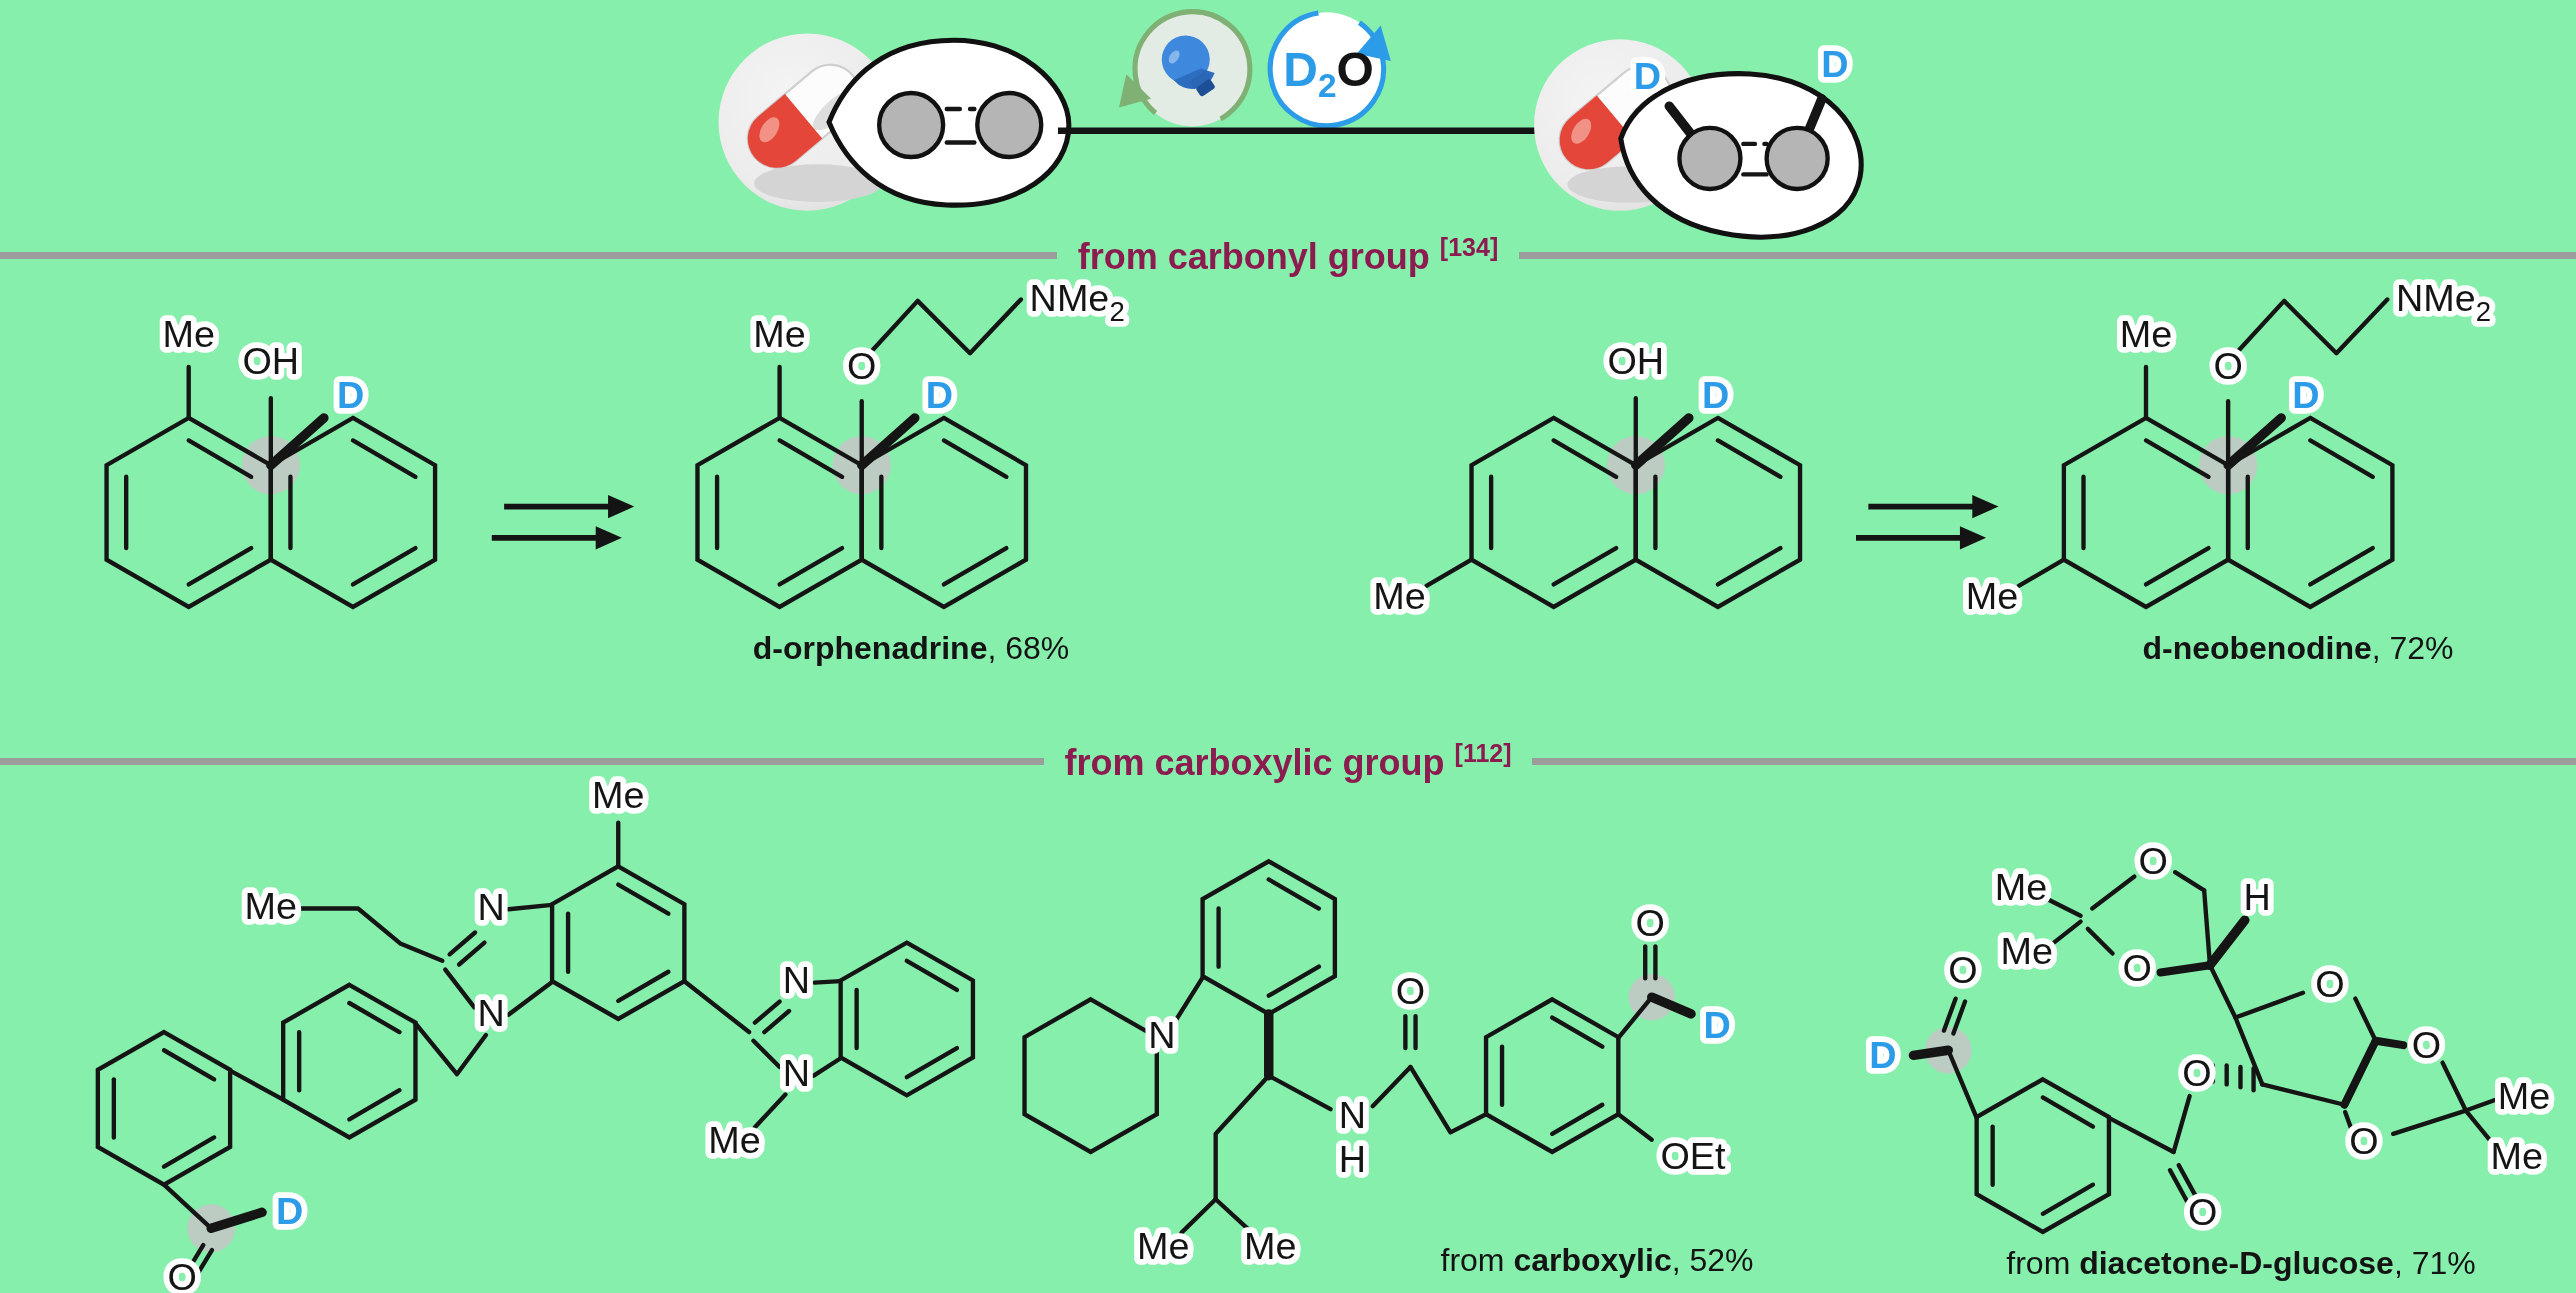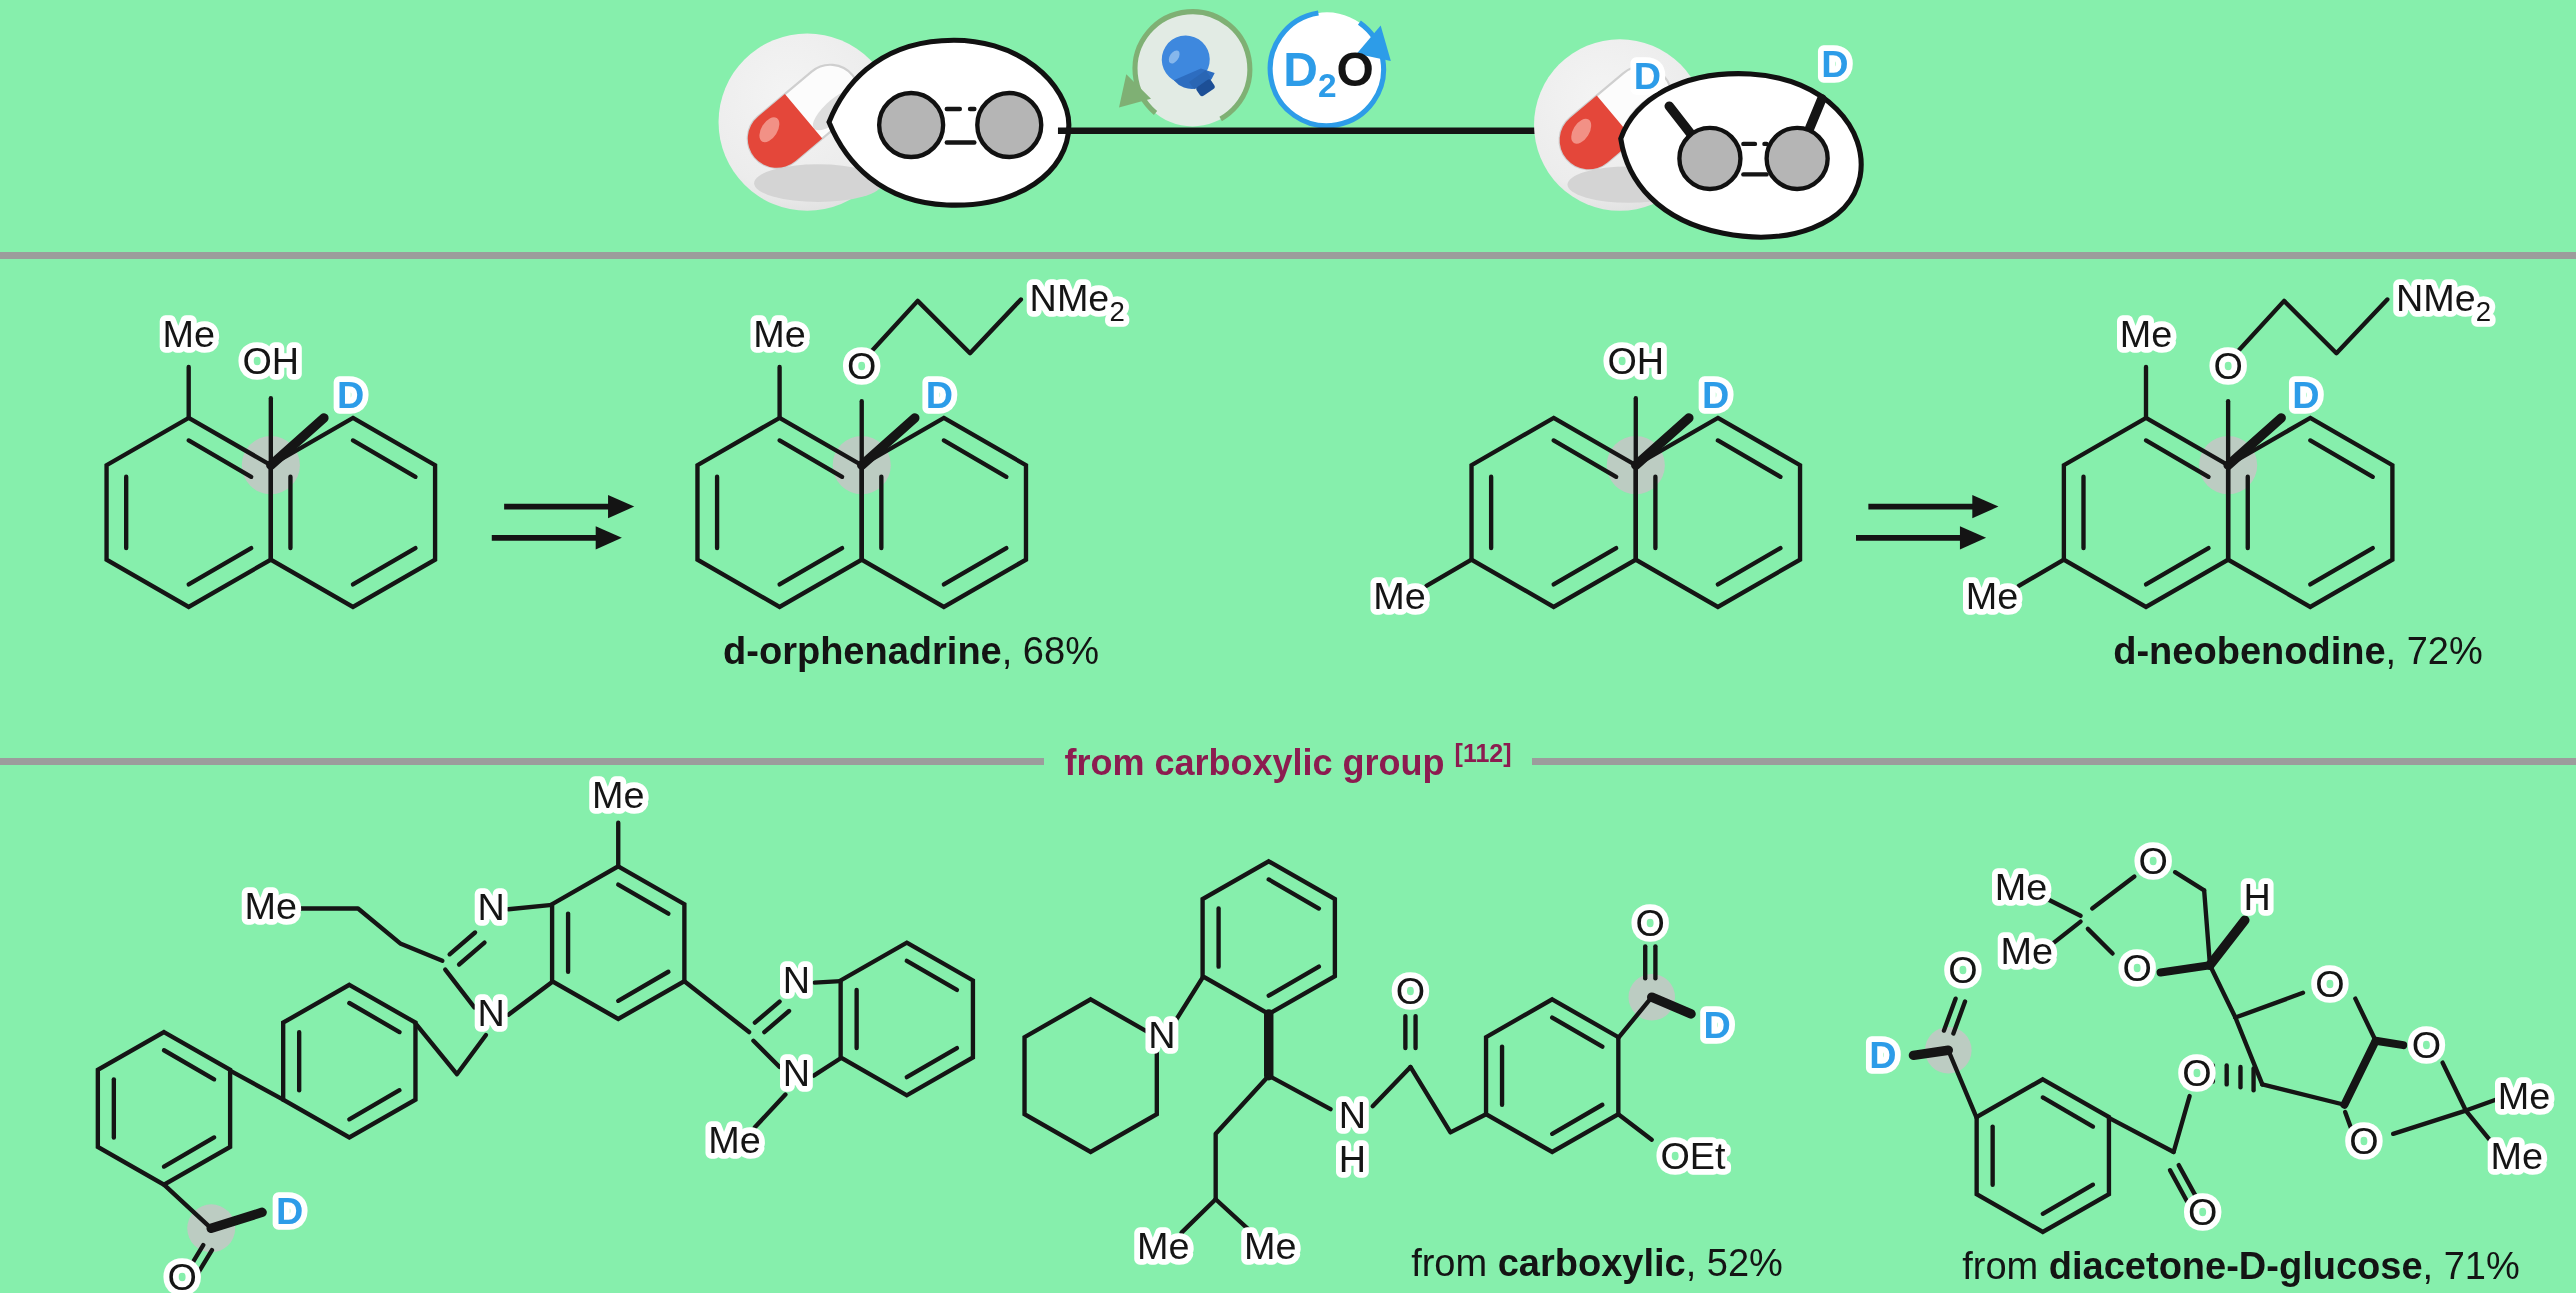--- a/index.html
+++ b/index.html
@@ -23,21 +23,21 @@
 
   .hl{fill:#C6C6C6;opacity:.85;}
 
   
   .divider{position:absolute;left:0;width:2576px;display:flex;align-items:center;z-index:3;}
   .dline{height:6.5px;background:#9C9C9C;flex:1;}
   .dtext{color:#8C1C50;font-weight:700;font-size:36px;white-space:nowrap;padding:0 20.4px;}
   .dtext sup{font-size:25px;}
 
   
-  .caption{position:absolute;transform:translateX(-50%);white-space:nowrap;font-size:38px;color:#141414;z-index:3;}
+  .caption{position:absolute;transform:translateX(-50%);white-space:nowrap;font-size:32px;color:#141414;z-index:3;}
   .caption b{font-weight:700;}
 </style>
 </head>
 <body>
 
 <div class="canvas">
 
 <svg width="2576" height="1293" viewBox="0 0 3543 1779">
   <defs>
     <g id="hex130">
@@ -345,20 +345,21 @@
     <text x="2788" y="1326" class="al">Me</text>
     <text x="3338" y="1456" class="al">O</text>
     <text x="3252" y="1588" class="al">O</text>
     <text x="3472" y="1526" class="al">Me</text>
     <text x="3462" y="1608" class="al">Me</text>
   </g>
 </svg>
 
 <div class="divider" style="top:231px;height:49px;">
   <div class="dline"></div>
+  <div class="dtext"><span>from carbonyl group</span> <sup>[134]</sup></div>
   <div class="dline"></div>
 </div>
 
 <div class="divider" style="top:713px;height:49px;margin-top:24px;">
   <div class="dline"></div>
   <div class="dtext"><span>from carboxylic group</span> <sup>[112]</sup></div>
   <div class="dline"></div>
 </div>
 
 <div class="caption" style="left:911px;top:630px;">

